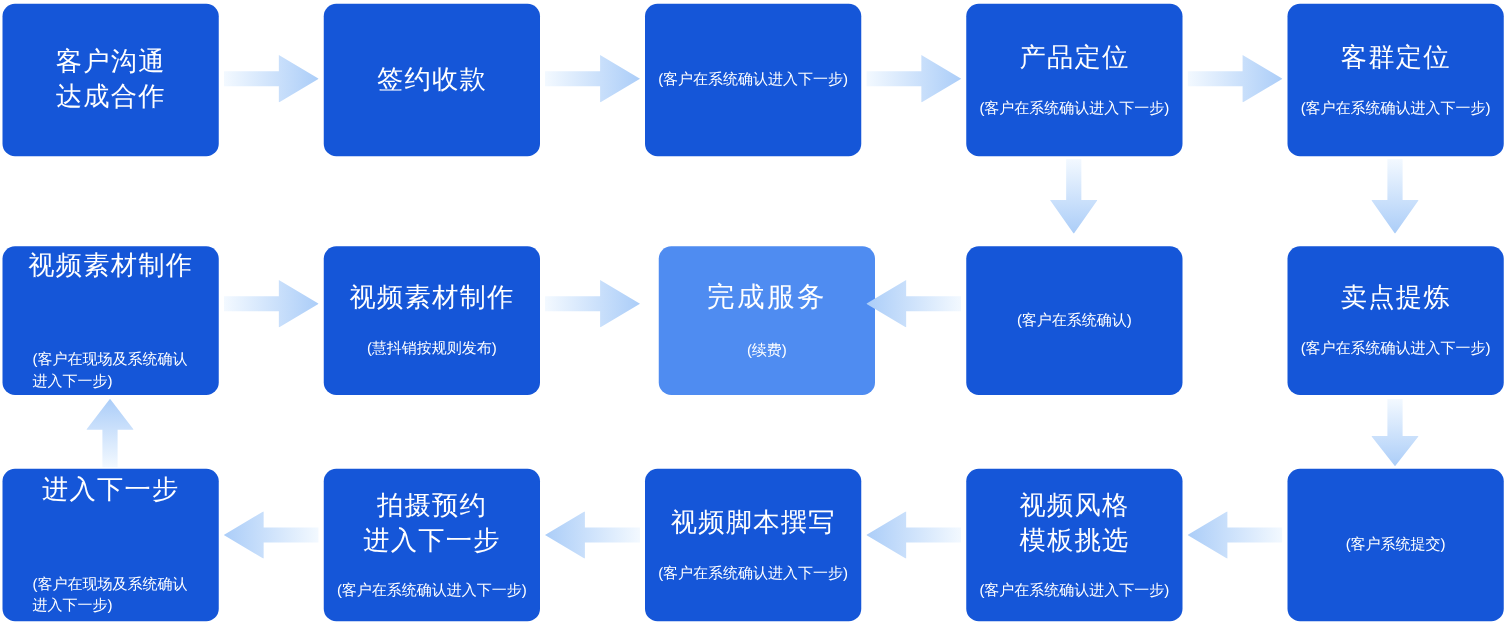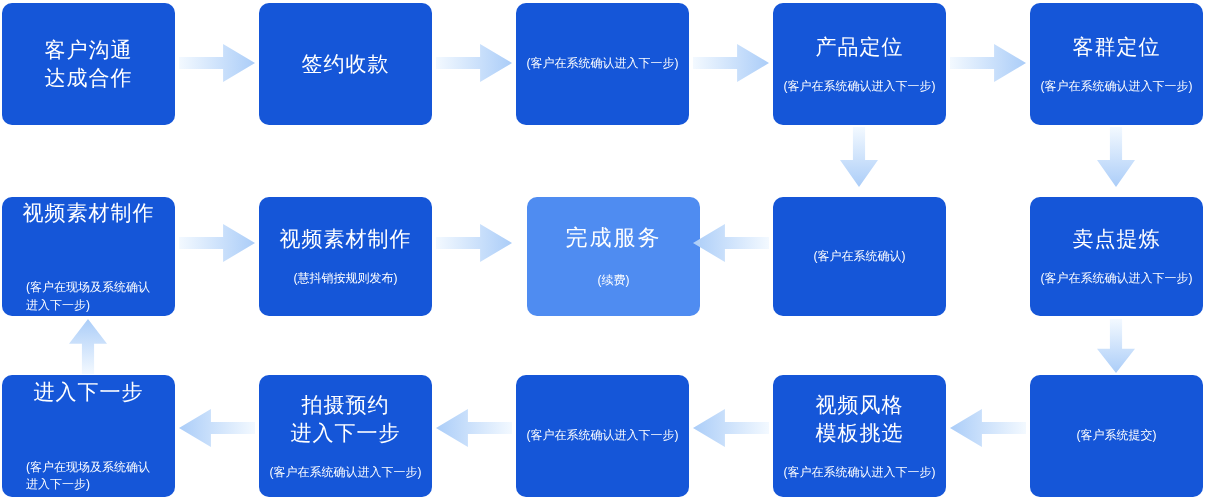--- a/index.html
+++ b/index.html
@@ -136,20 +136,21 @@
     <div class="t">进入下一步</div>
     <div class="s left">(客户在现场及系统确认
 进入下一步)</div>
   </div>
   <div class="node r3 c2">
     <div class="t">拍摄预约
 进入下一步</div>
     <div class="s">(客户在系统确认进入下一步)</div>
   </div>
   <div class="node r3 c3">
+    <div class="t">视频脚本撰写</div>
     <div class="s">(客户在系统确认进入下一步)</div>
   </div>
   <div class="node r3 c4">
     <div class="t">视频风格
 模板挑选</div>
     <div class="s">(客户在系统确认进入下一步)</div>
   </div>
   <div class="node r3 c5">
     <div class="s">(客户系统提交)</div>
   </div>

